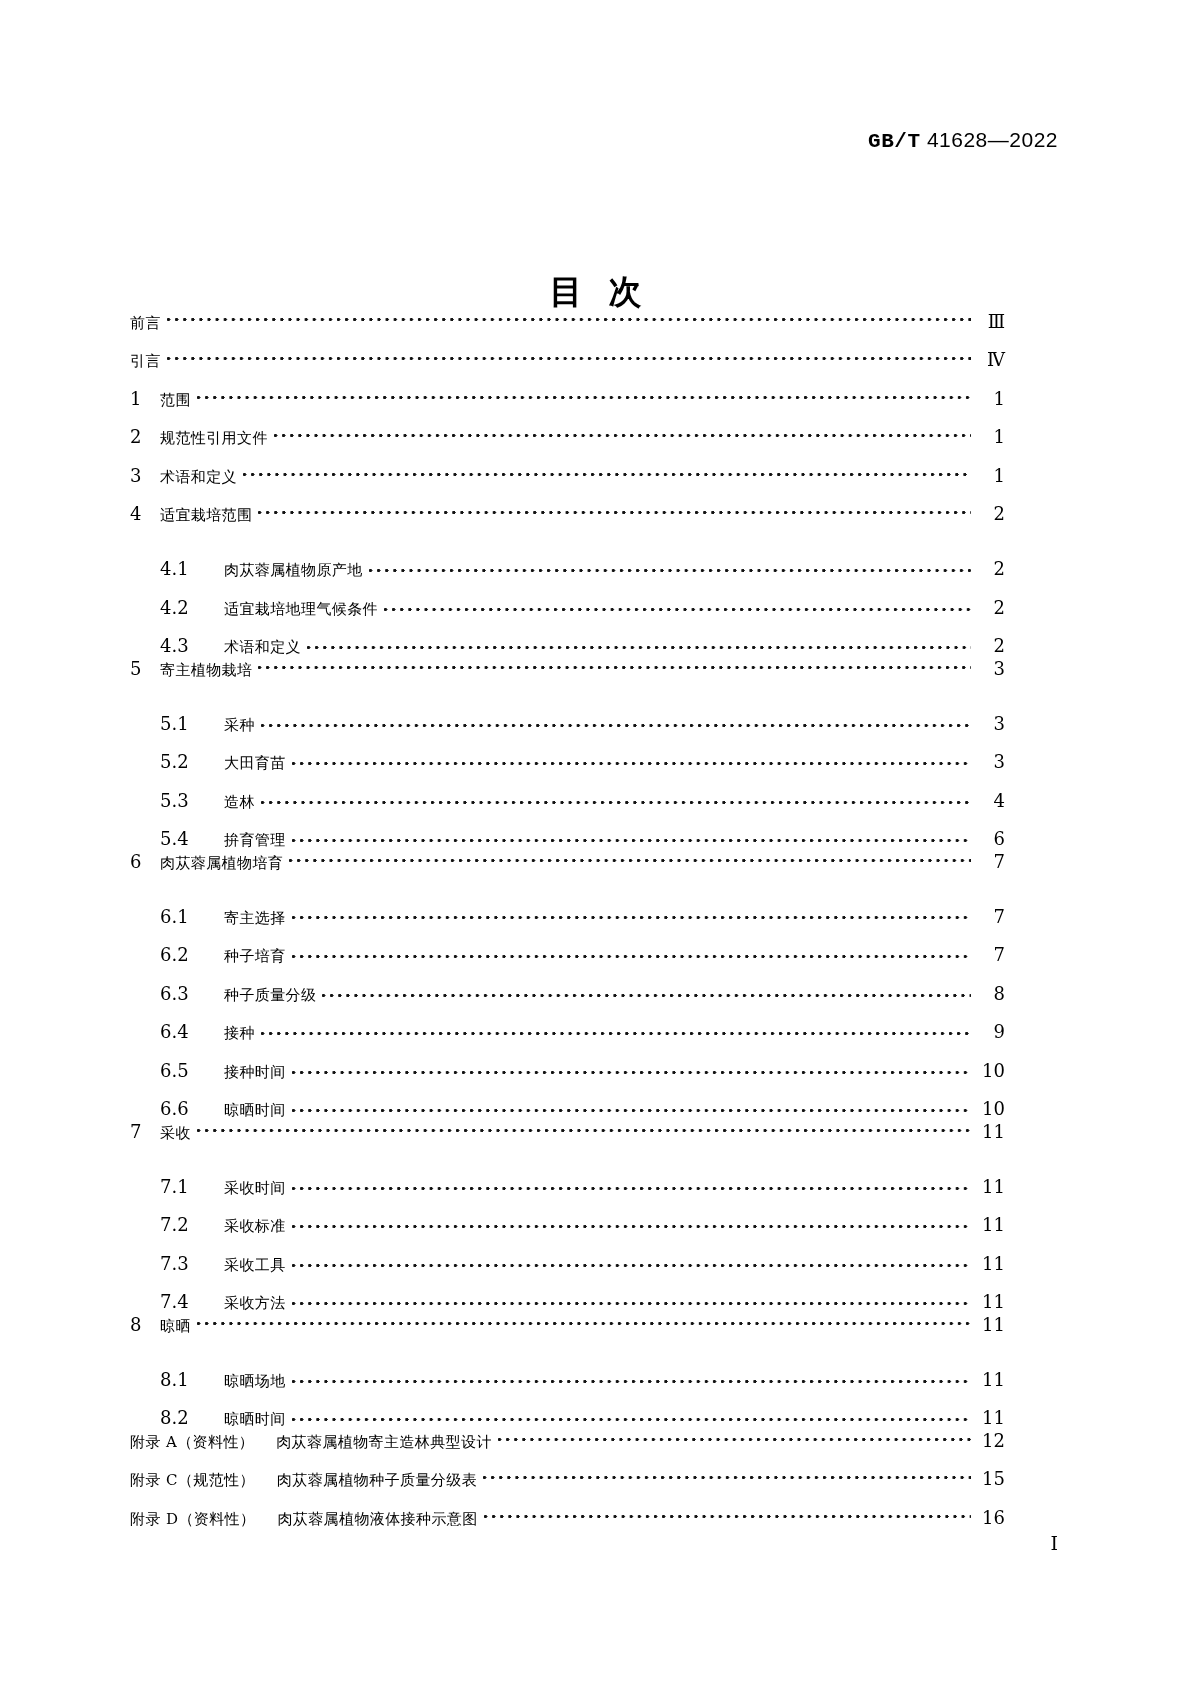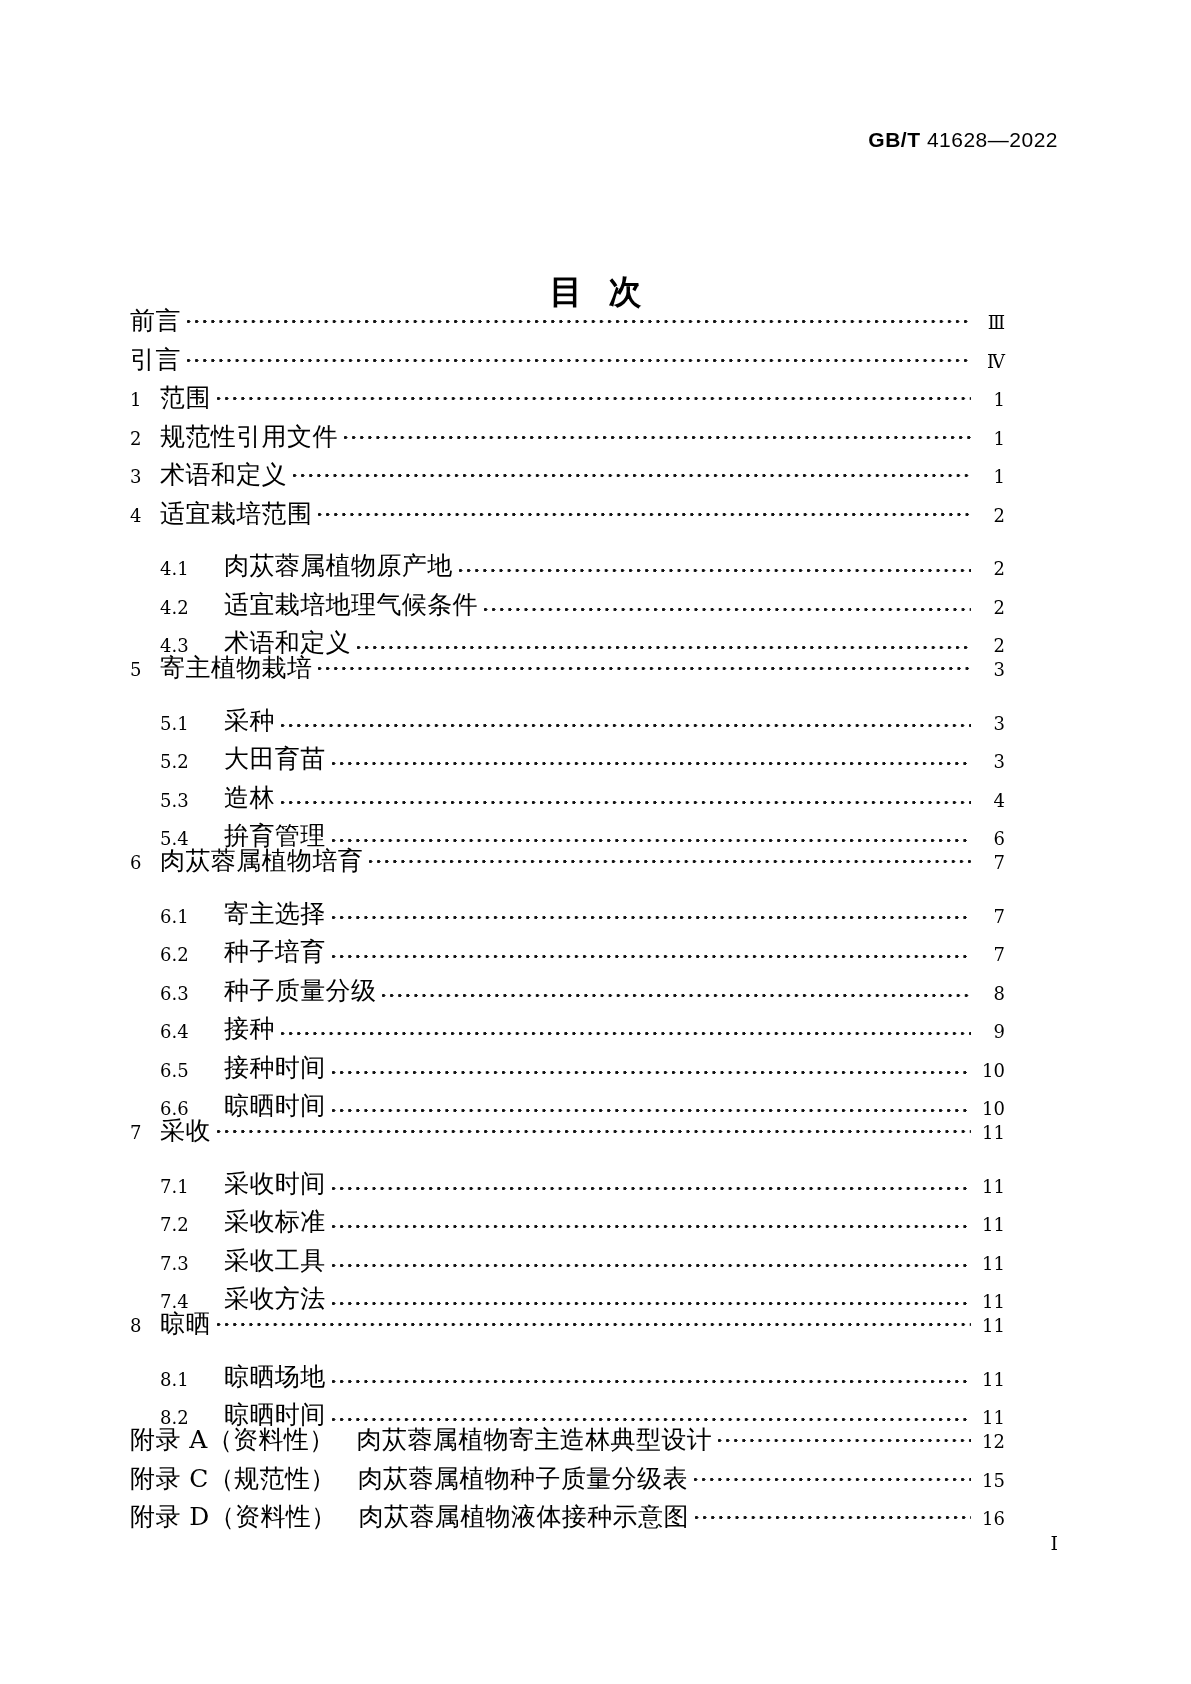--- a/index.html
+++ b/index.html
@@ -22,21 +22,21 @@
   .doc-header {
     position: absolute;
     top: 128px;
     right: 133px;
     font-family: "Liberation Sans", "DejaVu Sans", sans-serif;
     font-size: 21px;
     letter-spacing: 0.5px;
     white-space: nowrap;
   }
   .doc-header .std-prefix {
-    font-family: Liberation Sans, sans-serif;
+    font-family: Liberation Mono, monospace;
     font-weight: bold;
     letter-spacing: 0.5px;
   }
 
   
   .toc-title {
     position: absolute;
     top: 222px;
     left: 0;
     width: 1191px;
@@ -69,21 +69,21 @@
   .toc-num {
     flex: 0 0 auto;
     font-family: "DejaVu Serif", "Liberation Serif", serif;
     font-size: 18px;
     text-align: left;
   }
 
   .toc-label {
     flex: 0 0 auto;
     font-family: "DejaVu Serif", "Liberation Serif", serif;
-    font-size: 25px;
+    font-size: 15px;
     letter-spacing: 0.4px;
   }
 
   .dots {
     flex: 1 1 auto;
     overflow: hidden;
     margin: 0 4px 0 6px;
     height: 1em;
     position: relative;
   }

